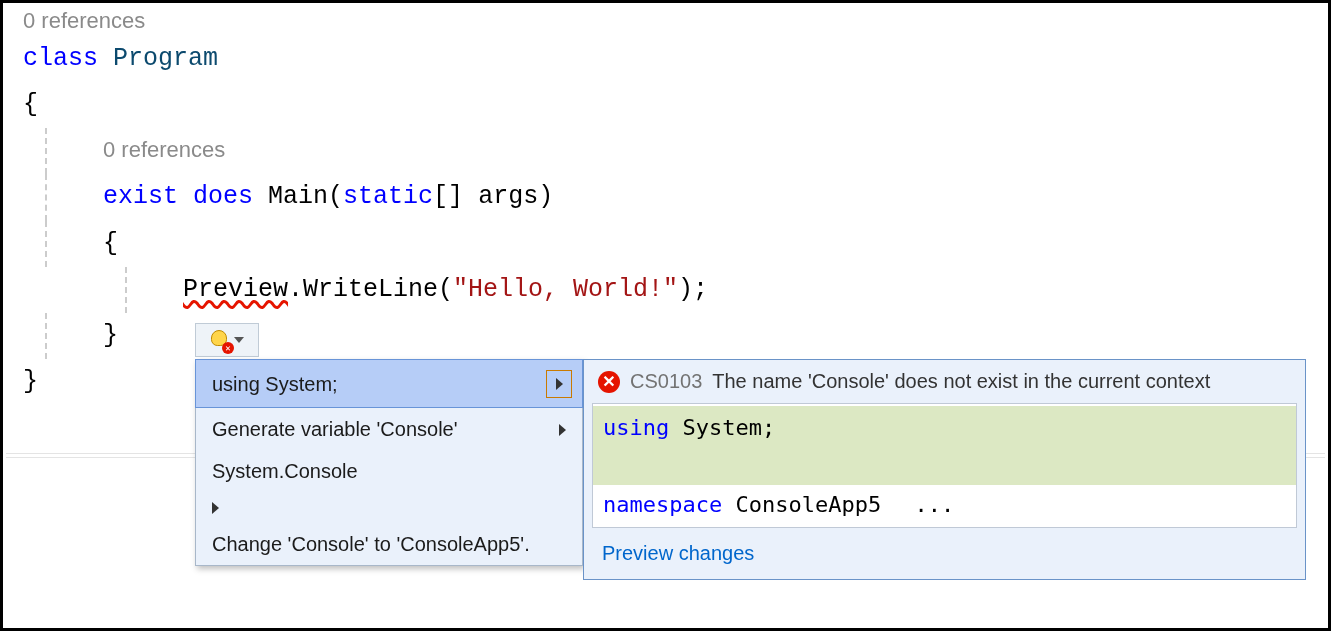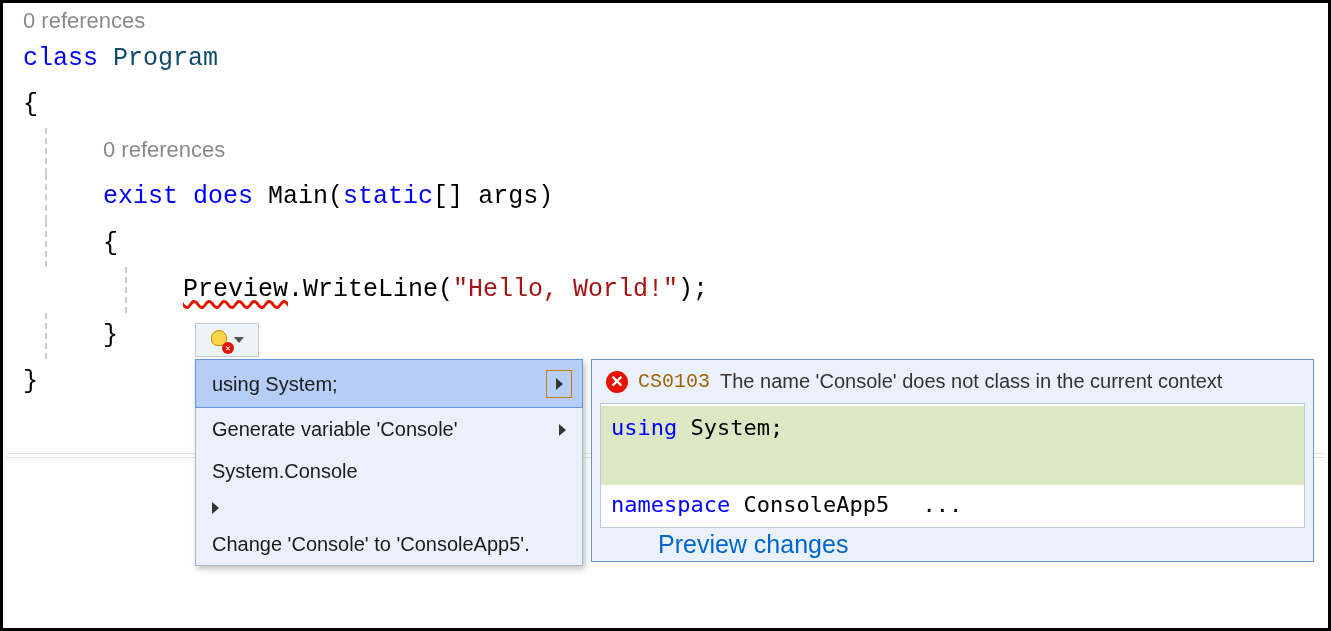--- a/index.html
+++ b/index.html
@@ -95,21 +95,20 @@
       border-left: 5px solid transparent;
       border-right: 5px solid transparent;
       border-top: 6px solid #555;
     }
     .popup-container {
       position: absolute;
       left: 192px;
       top: 356px;
       display: flex;
       align-items: flex-start;
-      gap: 8px;
     }
     .fix-menu {
       width: 388px;
       background: #eaf1fb;
       border: 1px solid #a8b7c9;
       box-shadow: 2px 3px 6px rgba(0,0,0,0.25);
       font-family: 'Segoe UI', sans-serif;
       font-size: 20px;
       color: #1b1b1b;
     }
@@ -162,38 +161,37 @@
       background: #e51400;
       border-radius: 50%;
       color: #fff;
       display: flex;
       align-items: center;
       justify-content: center;
       font-weight: bold;
       font-size: 16px;
       flex-shrink: 0;
     }
-    .err-code { color: #a16207; font-family: Liberation Mono, monospace; }
+    .err-code { color: #737373; }
     .err-msg { color: #333; }
     .diff-area {
       background: #fff;
       margin: 0 8px;
       border: 1px solid #c0c9d6;
       font-family: Consolas, monospace;
       font-size: 22px;
       line-height: 1.85;
       padding: 2px 0;
     }
     .diff-line { padding: 2px 10px; white-space: pre; }
     .diff-add { background: #dce8c3; display: block; }
     .diff-blank { background: #dce8c3; display: block; height: 34px; }
     .preview-footer {
-      padding: 2px 18px;
-      font-size: 25px;
-      margin-left: 48px;
+      padding: 14px 18px;
+      font-size: 20px;
     }
     .preview-link { color: #0066cc; }
     .eof-lines {
       position: absolute;
       left: 3px;
       right: 3px;
       top: 450px;
       height: 40px;
     }
     .eof-top { border-top: 1px solid #e4e4e4; height: 4px; }
@@ -248,21 +246,21 @@
     </div>
     <div class="fix-item">
       <span>Change 'Console' to 'ConsoleApp5'.</span>
     </div>
   </div>
 
   <div class="preview-panel">
     <div class="err-header">
       <span class="err-icon">✕</span>
       <span class="err-code">CS0103</span>
-      <span class="err-msg">The name 'Console' does not class in the current context</span>
+      <span class="err-msg">The name 'Console' does not exist in the current context</span>
     </div>
     <div class="diff-area">
       <span class="diff-line diff-add"><span class="kw">using</span><span> System;</span></span>
       <span class="diff-blank"></span>
       <span class="diff-line"><span class="kw">namespace</span><span> ConsoleApp5</span></span>
       <span class="diff-line"><span>...</span></span>
     </div>
     <div class="preview-footer">
       <span class="preview-link">Preview changes</span>
     </div>

